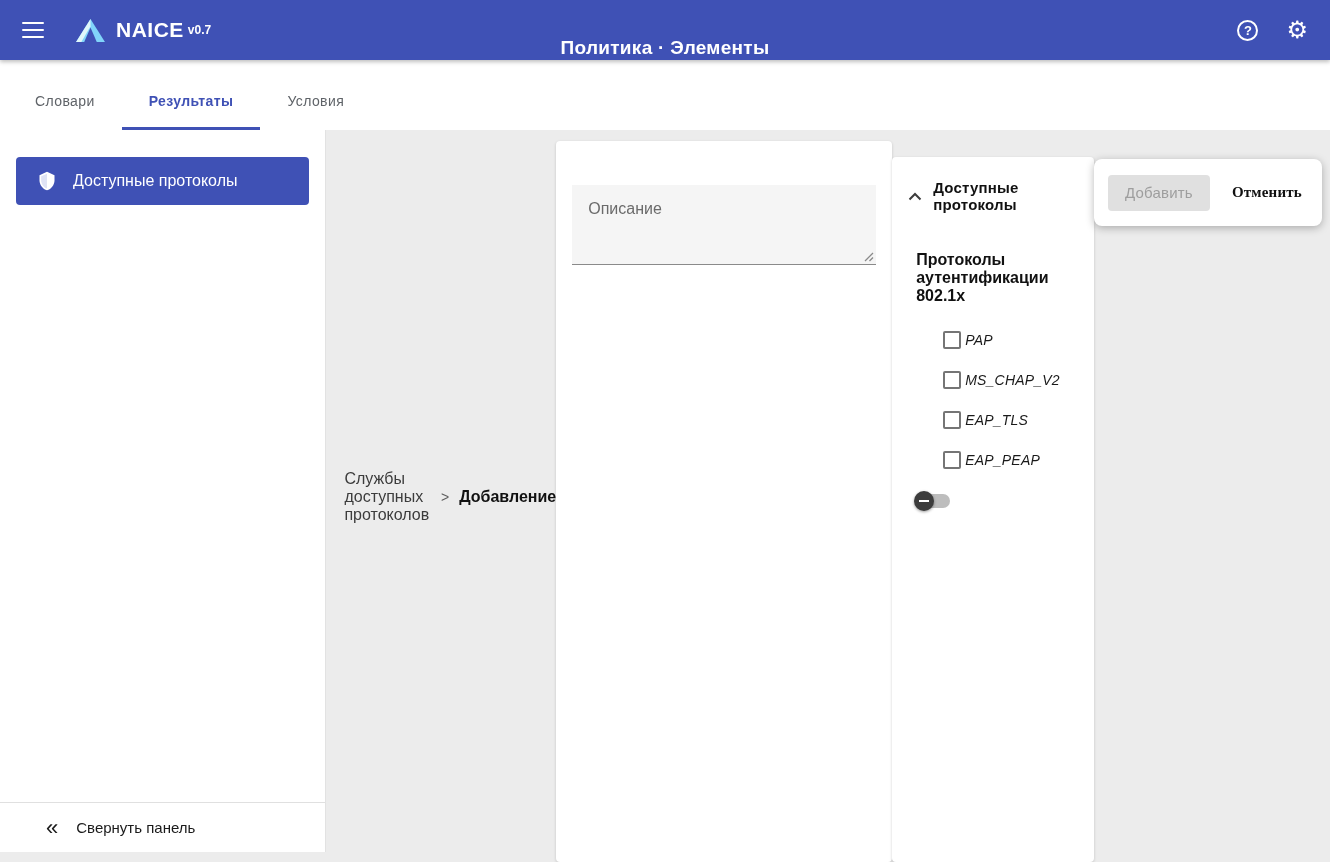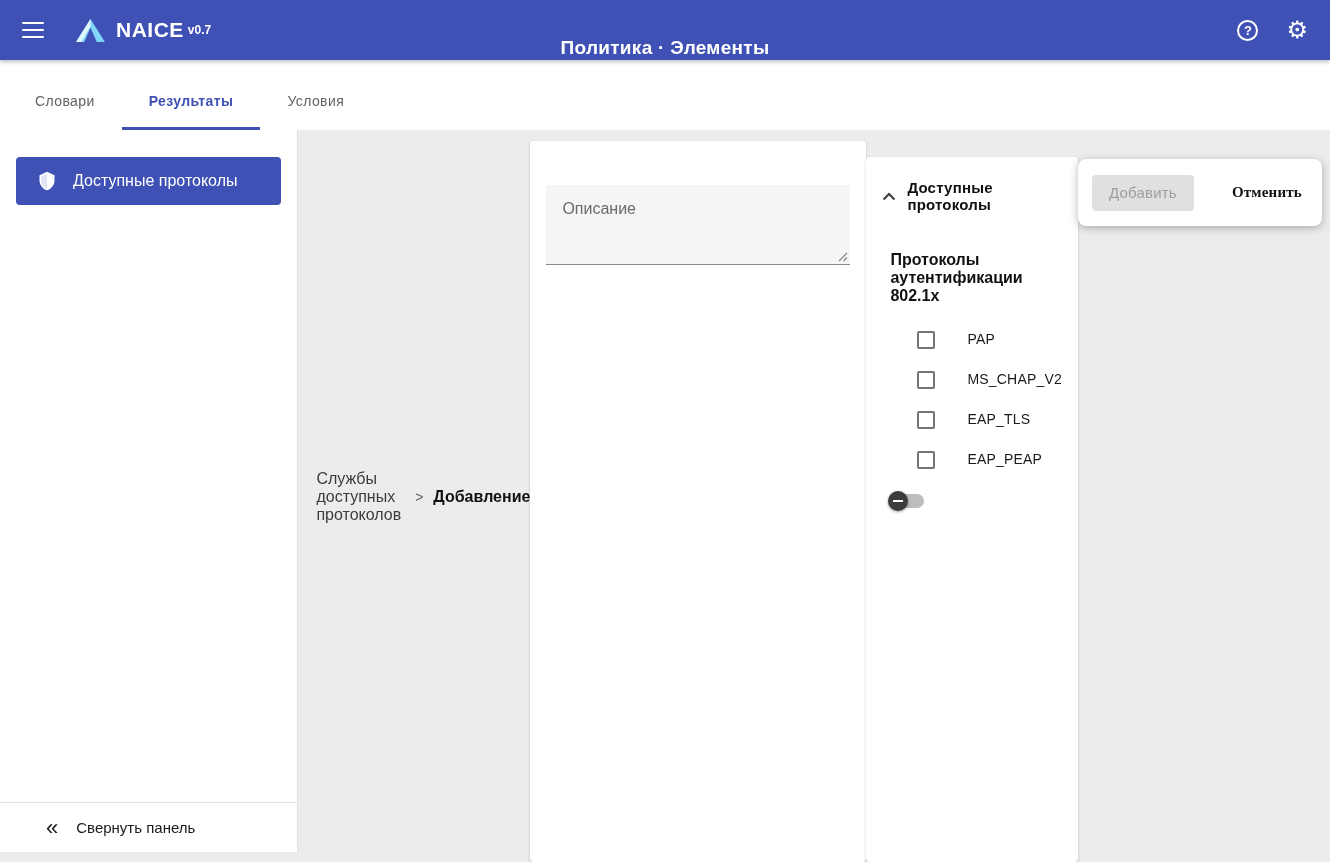--- a/index.html
+++ b/index.html
@@ -78,40 +78,40 @@
   .field.single { height: 53px; display: flex; align-items: center; }
   .field.multi { height: 80px; padding-top: 15px; position: relative; margin-top: 21px; }
   .req { color: #e53935; margin-left: 1px; }
   .resize-handle { position: absolute; right: 2px; bottom: 2px; cursor: nwse-resize; line-height: 0; }
 
   .card-protocols { margin-top: 16px; padding: 22px 16px 32px; }
   .section-header { display: flex; align-items: center; gap: 11px; cursor: pointer; }
   .section-title { font-size: 15px; font-weight: 700; color: #111; letter-spacing: .2px; }
   .group-title { font-size: 16px; font-weight: 700; color: #111; margin: 38px 0 26px 8px; }
 
-  .checkbox-row { display: flex; gap: 32px; margin: 0 0 22px 35px; }
+  .checkbox-row { display: flex; align-items: center; gap: 4px; margin: 0 0 22px 35px; font-style: italic; }
   .checkbox { width: 18px; height: 18px; border: 2px solid #757575; border-radius: 2px; background: #fff; cursor: pointer; flex: 0 0 auto; }
   .checkbox-label { font-size: 14px; color: #1a1a1a; letter-spacing: .2px; }
 
   .toggle-row { display: flex; align-items: center; gap: 7px; margin: 22px 0 0 6px; }
   .switch { width: 37px; height: 20px; position: relative; cursor: pointer; flex: 0 0 auto; }
   .switch .track { position: absolute; left: 1px; top: 3px; width: 35px; height: 14px; border-radius: 7px; background: #bdbdbd; }
   .switch .thumb {
     position: absolute; left: 0; top: 0; width: 20px; height: 20px; border-radius: 50%;
     background: #3c3c3c; box-shadow: 0 1px 3px rgba(0,0,0,.4);
     display: flex; align-items: center; justify-content: center;
   }
   .switch .thumb::after { content: ""; width: 10px; height: 2px; background: #fff; }
   .toggle-label { font-size: 16px; font-weight: 700; color: #111; }
 
   .actions-card {
     margin: 18px 0 0 auto; width: 248px; height: 67px;
     background: #fff; border-radius: 8px; box-shadow: 0 2px 8px rgba(0,0,0,.28);
     display: flex; align-items: center; justify-content: flex-end;
-    padding: 0 14px; gap: 32px;
+    padding: 0 14px; gap: 16px;
   }
   .btn-add {
     height: 36px; padding: 0 17px; border: none; border-radius: 4px;
     background: #e0e0e0; color: #9e9e9e; font-size: 15px; font-weight: 500;
     font-family: "Liberation Sans", sans-serif; cursor: default; letter-spacing: .2px;
   }
   .btn-cancel {
     height: 36px; padding: 0 6px; border: none; background: none;
     color: #111; font-size: 15px; font-weight: 700;
     font-family: Liberation Serif, serif; cursor: pointer; letter-spacing: .2px;

